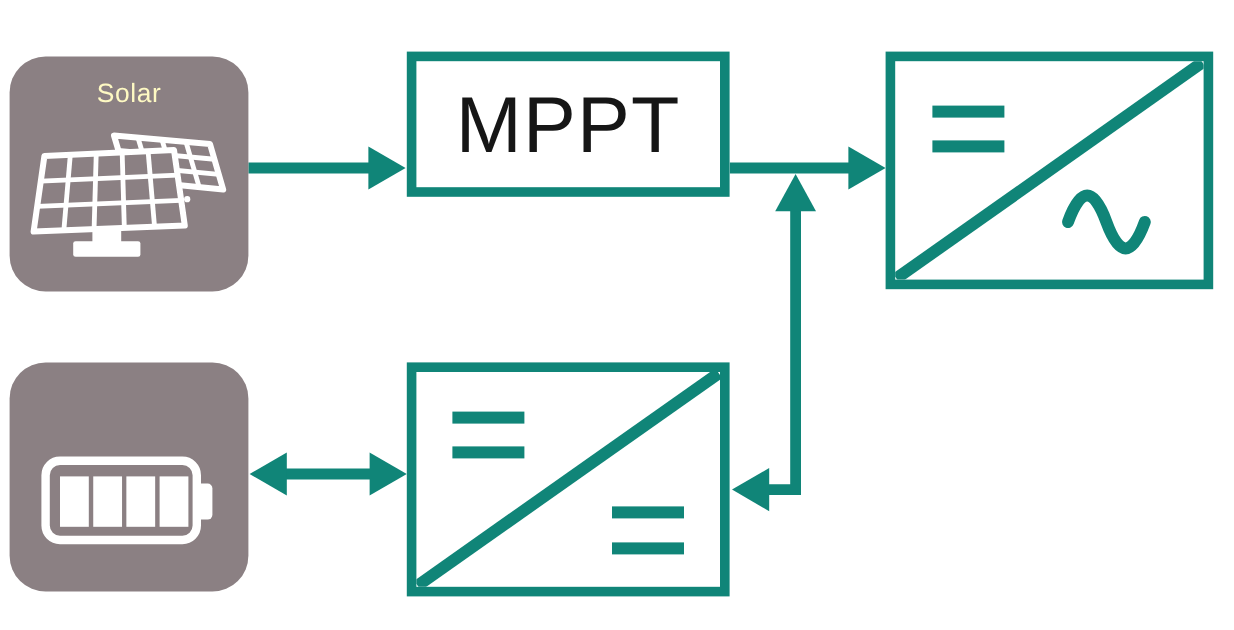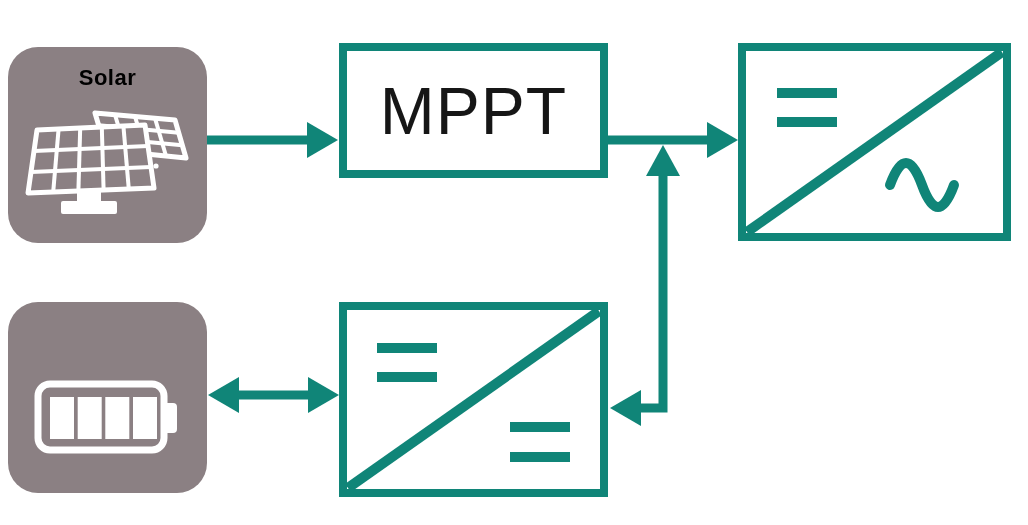--- a/index.html
+++ b/index.html
@@ -1,22 +1,22 @@
 <!DOCTYPE html>
 <html><head>
 <meta charset="utf-8">
 <style>
   html,body{margin:0;padding:0;background:#ffffff;}
   body{font-family:"Liberation Sans",sans-serif;}
   .canvas{position:relative;width:1028px;height:525px;background:#ffffff;overflow:hidden;}
 
   
   .gray-node{position:absolute;background:#8b8083;border-radius:30px;color:#ffffff;}
-  .node-label{position:absolute;left:0;right:0;text-align:center;font-weight:bold;
-              font-size:22px;letter-spacing:0.5px;color:#000000;}
+  .node-label{position:absolute;left:0;right:0;text-align:center;font-weight:normal;
+              font-size:22px;letter-spacing:0.5px;color:#fef9c3;}
 
   
   .teal-box{position:absolute;background:#ffffff;border:8px solid #108578;box-sizing:border-box;}
   .mppt-text{width:100%;height:100%;display:flex;align-items:center;justify-content:center;
              font-size:66px;font-weight:400;color:#161616;letter-spacing:1px;}
 
   .overlay{position:absolute;left:0;top:0;}
   .icon-svg{position:absolute;display:block;}
   .box-svg{display:block;width:100%;height:100%;}
 
@@ -87,21 +87,21 @@
     <svg class="icon-svg" style="left:25px;top:76px;" width="150" height="80" viewBox="0 0 150 80">
       <rect x="5" y="6" width="126" height="66" rx="12" class="white-stroke" stroke-width="7"></rect>
       <rect x="128" y="25" width="16" height="30" rx="4" class="white-fill"></rect>
       <rect x="17" y="19" width="24" height="42" class="white-fill"></rect>
       <rect x="44.7" y="19" width="24" height="42" class="white-fill"></rect>
       <rect x="72.3" y="19" width="24" height="42" class="white-fill"></rect>
       <rect x="100" y="19" width="24" height="42" class="white-fill"></rect>
     </svg>
   </div>
 
-  <div class="teal-box" style="left:339px;top:43px;width:269px;height:135px;">
+  <div class="teal-box" style="left:339px;top:43px;width:269px;height:121px;">
     <div class="mppt-text">MPPT</div>
   </div>
 
   <div class="teal-box" style="left:738px;top:43px;width:273px;height:198px;">
     <svg class="box-svg" viewBox="0 0 257 182" preserveAspectRatio="none">
       <line x1="1" y1="181" x2="256" y2="1" class="teal-stroke" stroke-width="10"></line>
       <g>
         <rect x="31" y="37" width="60" height="10" class="teal-fill"></rect>
         <rect x="31" y="66" width="60" height="10" class="teal-fill"></rect>
       </g>

